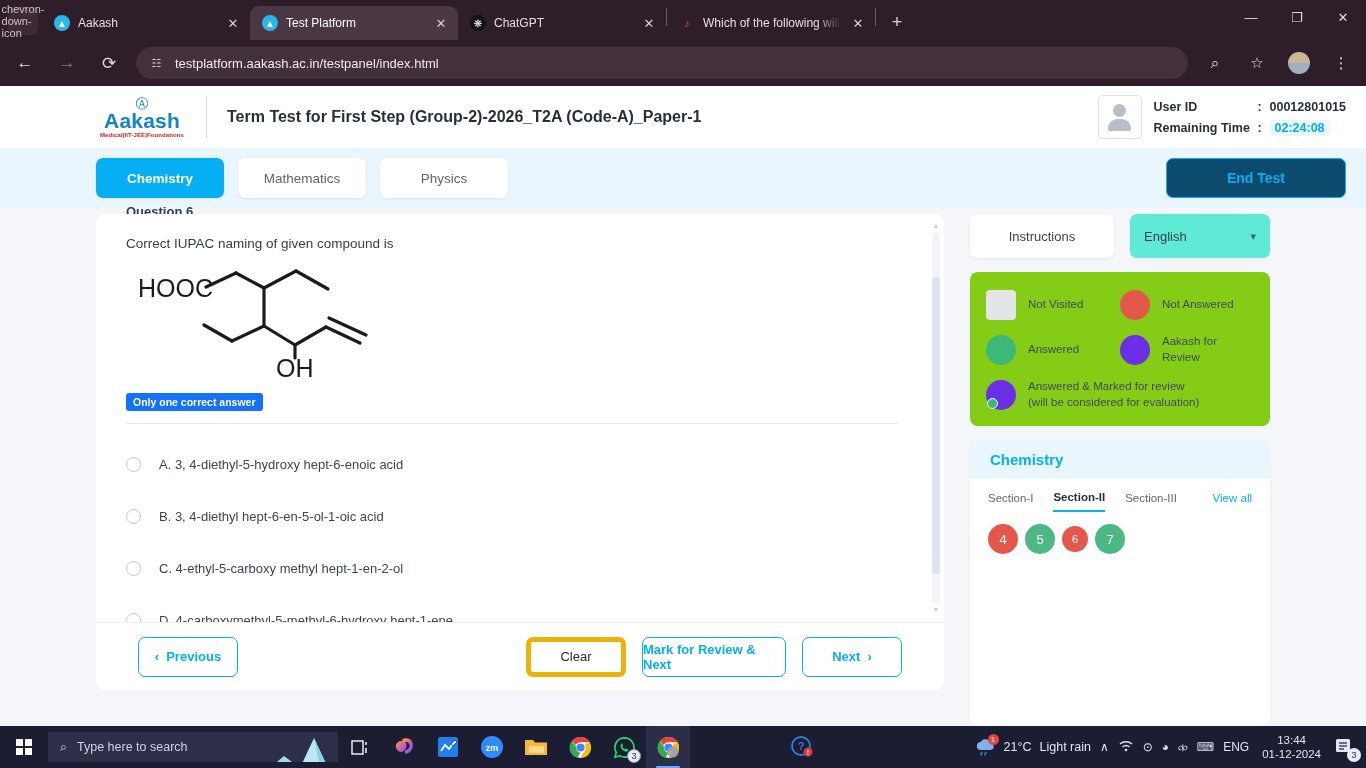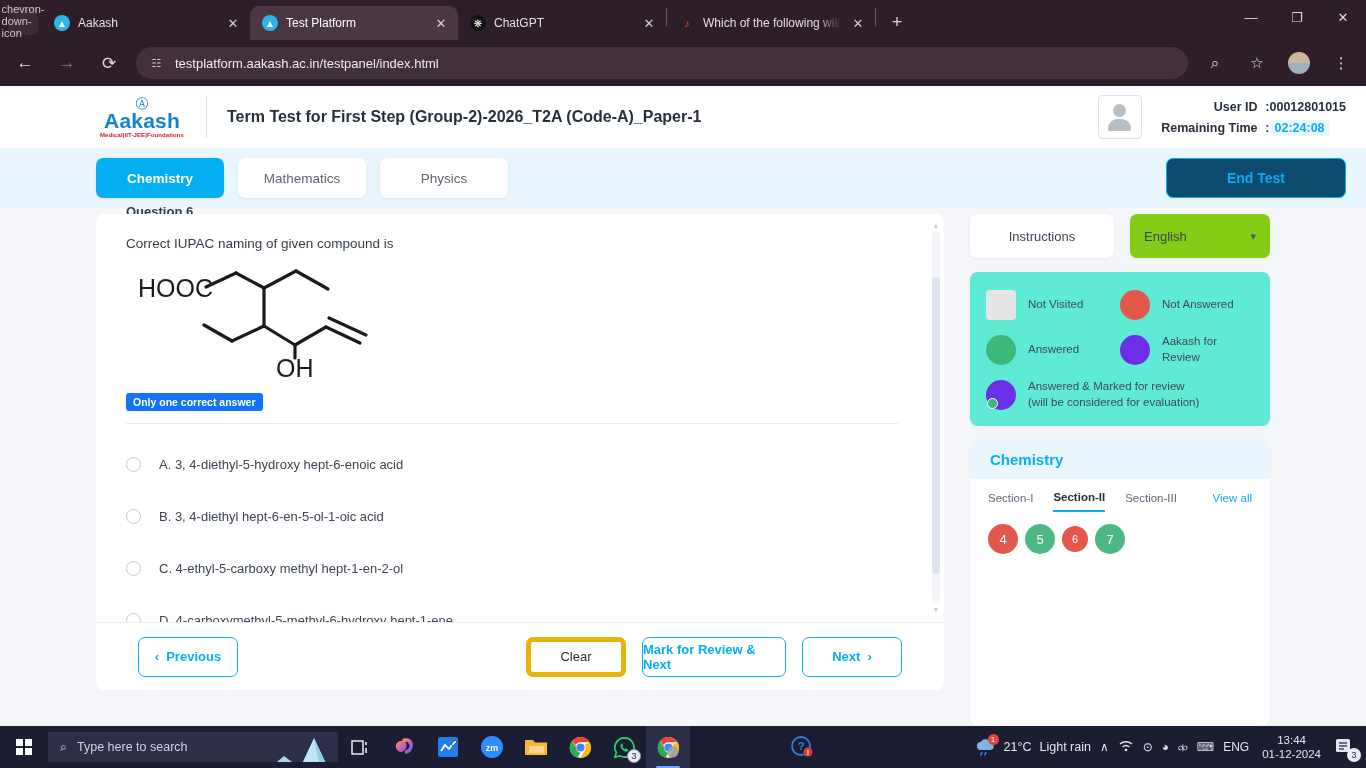--- a/index.html
+++ b/index.html
@@ -72,21 +72,21 @@
     background: #fff; margin-top: 1px; }
   .vline { width: 1px; height: 42px; background: #d8dce3; }
   .testtitle { font-size: 16px; font-weight: bold; color: #26303c; margin-left: 20px; }
   .userbox { margin-left: auto; display: flex; align-items: center; gap: 12px; }
   .userpic { width: 44px; height: 44px; border: 1px solid #dfe3e9; border-radius: 4px;
     display: flex; flex-direction: column; align-items: center; justify-content: center; gap: 2px; }
   .userpic i { display: block; background: #b8bec7; }
   .userpic .hd { width: 13px; height: 13px; border-radius: 50%; }
   .userpic .bd { width: 23px; height: 12px; border-radius: 11px 11px 3px 3px; }
   .userrows { font-size: 12.5px; color: #26303c; }
-  .urow { display: flex; align-items: center; height: 21px; text-align: right; }
+  .urow { display: flex; align-items: center; height: 21px; }
   .urow .lbl { width: 104px; font-weight: bold; }
   .urow .sep { width: 12px; font-weight: bold; }
   .urow .val { font-weight: bold; }
   .timer { color: #0aa9f0; background: #e8f7fe; border-radius: 3px; padding: 1px 5px; font-weight: bold; }
 
   .subbar { height: 60px; background: #e9f6fd; display: flex; align-items: center;
     padding: 0 20px 0 96px; gap: 14px; }
   .subj {
     height: 40px; min-width: 128px; padding: 0 22px; border-radius: 7px; background: #fff;
     display: flex; align-items: center; justify-content: center;
@@ -137,26 +137,26 @@
     margin-left: auto; }
   .btn-mark { width: 144px; border: 1.5px solid #06aef4; color: #06aef4; margin-left: 16px; }
   .btn-next { width: 100px; border: 1.5px solid #06aef4; color: #06aef4; margin-left: 16px; }
 
   
   .rpanel { width: 300px; display: flex; flex-direction: column; gap: 14px; padding-top: 6px; }
   .rtop { display: flex; gap: 16px; }
   .instr { flex: 1; height: 44px; background: #fff; border-radius: 7px;
     display: flex; align-items: center; justify-content: center;
     font-size: 13px; color: #394350; box-shadow: 0 1px 3px rgba(0,0,0,.06); }
-  .lang { width: 140px; height: 44px; background: #84cc16; border-radius: 7px;
+  .lang { width: 140px; height: 44px; background: #5eead4; border-radius: 7px;
     display: flex; align-items: center; justify-content: space-between;
     padding: 0 14px; font-size: 13px; color: #394350; box-shadow: 0 1px 3px rgba(0,0,0,.06); }
   .chev { font-size: 11px; color: #50596a; }
 
-  .legend { background: #5eead4; border-radius: 8px; padding: 18px 16px 16px 16px;
+  .legend { background: #84cc16; border-radius: 8px; padding: 18px 16px 16px 16px;
     display: flex; flex-wrap: wrap; row-gap: 14px; box-shadow: 0 1px 3px rgba(0,0,0,.05); }
   .lg { width: 50%; display: flex; align-items: center; gap: 12px; }
   .lg.full { width: 100%; }
   .dot { width: 30px; height: 30px; border-radius: 50%; flex: 0 0 auto; position: relative; }
   .dot.sq { border-radius: 4px; }
   .dot .mini { position: absolute; left: 1px; bottom: 1px; width: 11px; height: 11px;
     border-radius: 50%; background: #3cb878; border: 1.5px solid #fff; }
   .lgtxt { font-size: 11.5px; color: #404a58; line-height: 1.35; }
 
   .secpanel { background: #fff; border-radius: 8px; overflow: hidden;

